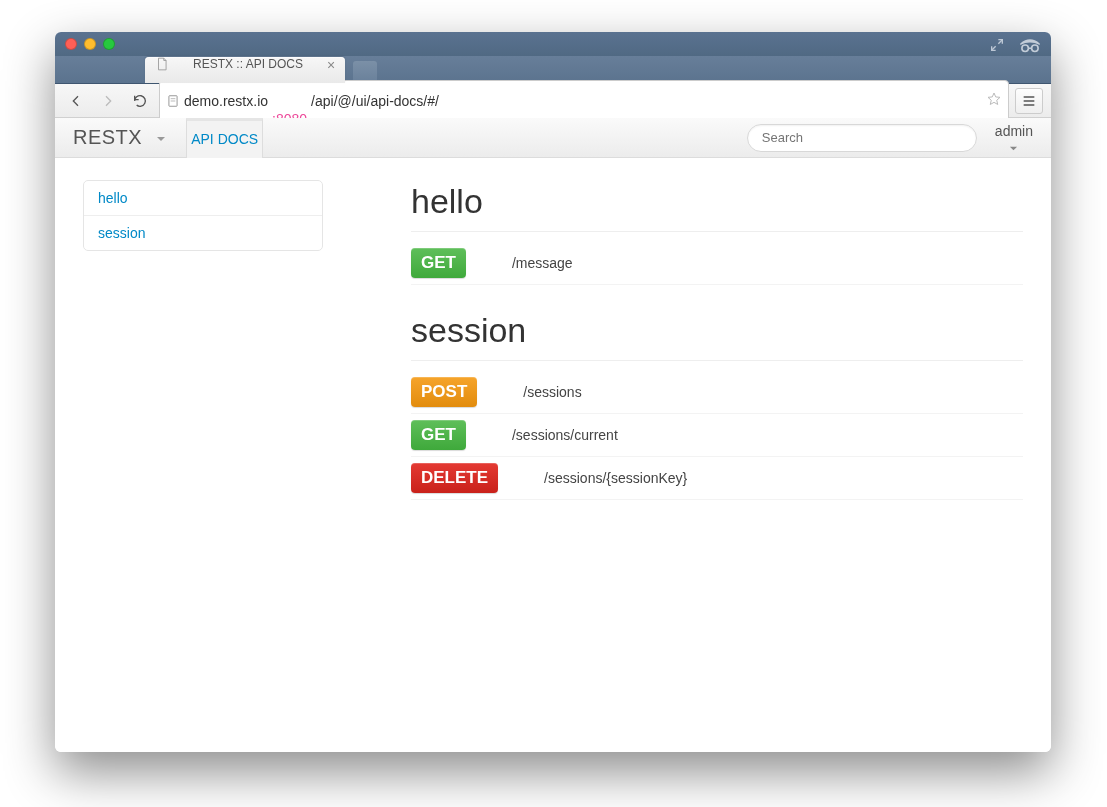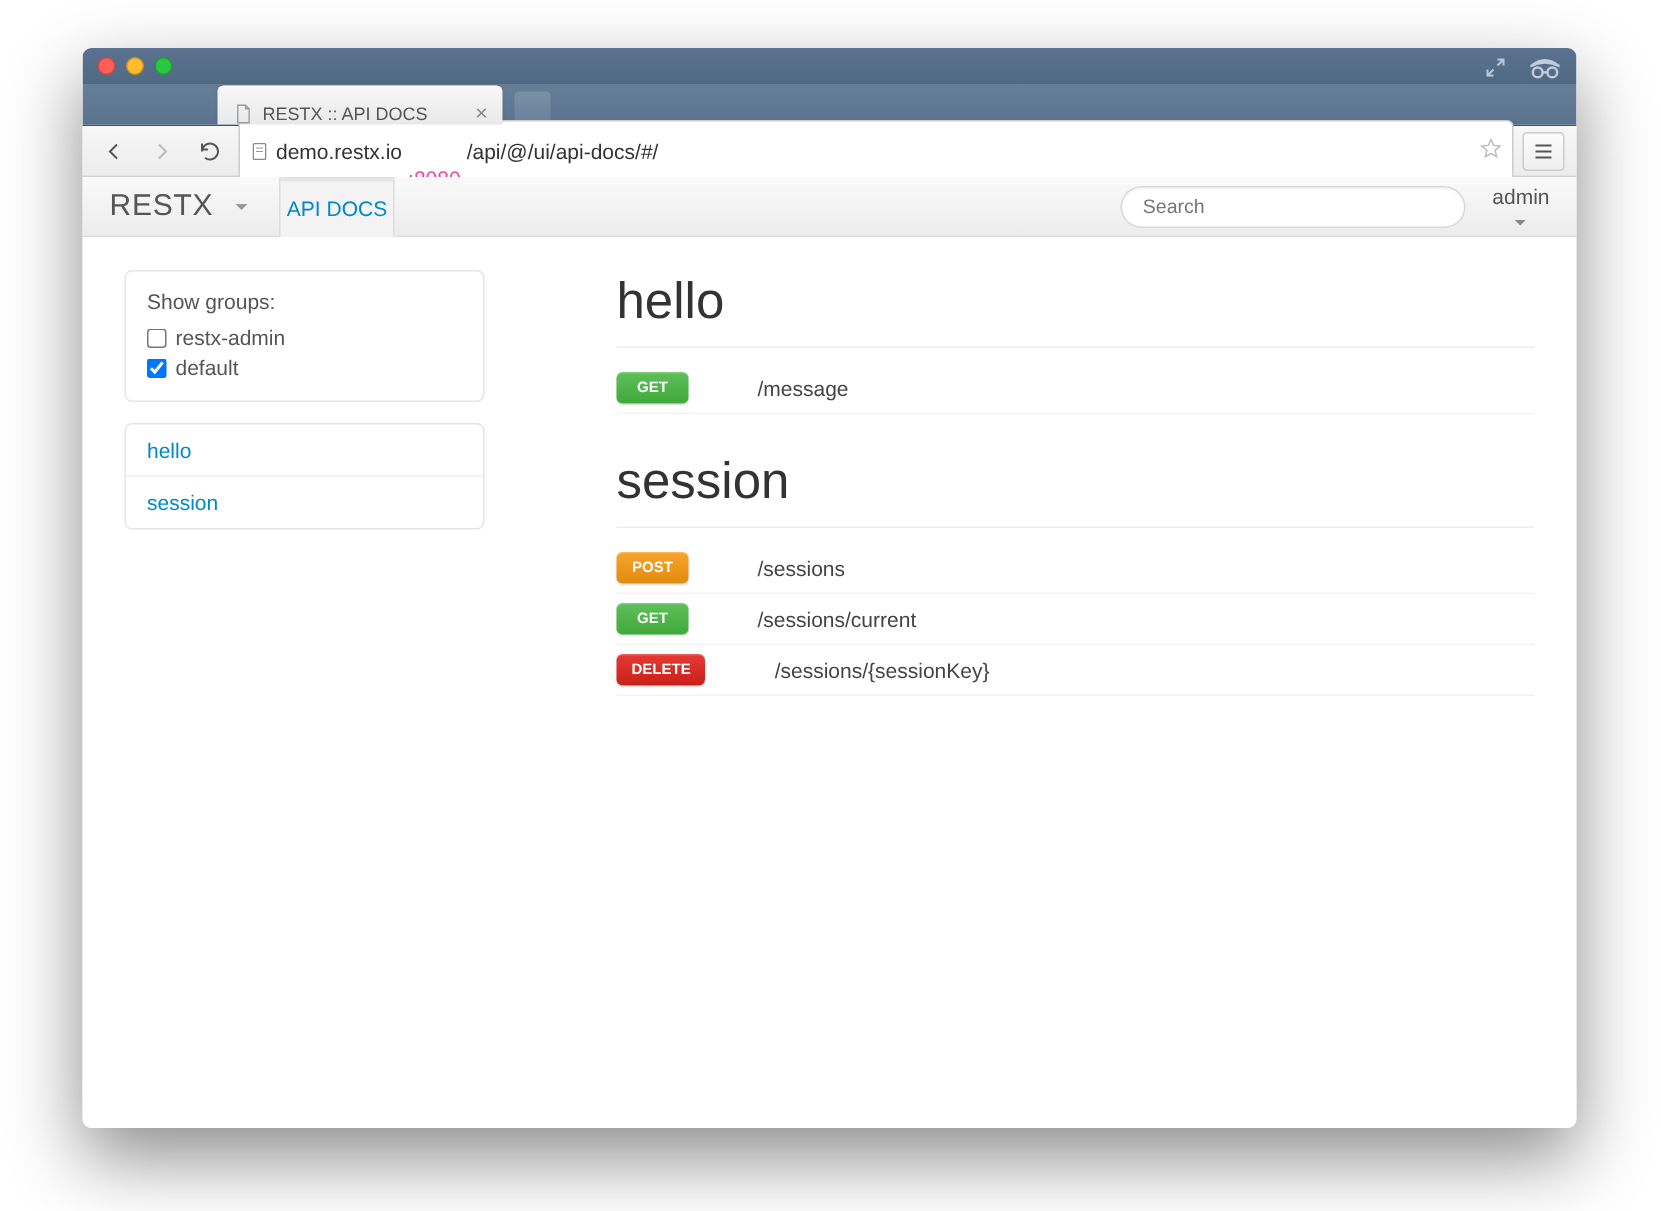--- a/index.html
+++ b/index.html
@@ -46,24 +46,24 @@
     display: flex; align-items: flex-end;
     padding-left: 90px;
     border-bottom: 1px solid #3f5670;
   }
   .tab {
     position: relative;
     height: 26px;
     min-width: 190px;
     background: linear-gradient(#f7f7f7, #e9e9e9);
     border-radius: 4px 4px 0 0;
-    display: flex; align-items: flex-end;
+    display: flex; align-items: flex-start;
     padding: 0 10px;
     font-size: 12px; color: #555;
-    gap: 6px;
+    gap: 24px;
     box-shadow: inset 0 1px 0 rgba(255,255,255,0.6), 0 -1px 2px rgba(0,0,0,0.1);
   }
   .tab .page-ico { width:14px; height:14px; }
   .tab-close { margin-left:auto; color:#888; font-size:14px; }
   .tab-plus {
     width: 24px; height: 20px;
     background: linear-gradient(#7b90a7, #6a819b);
     border-radius: 3px 3px 0 0;
     margin-left: 8px; align-self:flex-end;
     margin-bottom:2px;
@@ -161,21 +161,21 @@
   .list-item:last-child{border-bottom:none;}
 
   .main { flex:1; }
   .group-h { font-size:34px; font-weight:400; color:#333; margin:2px 0 10px;}
   .rule { height:1px; background:#eee; margin-bottom:10px;}
   .ep-list { margin-bottom:26px;}
   .ep { display:flex; align-items:center; gap:46px; padding:6px 0; border-bottom:1px solid #f3f3f3;}
   .ep:last-child{border-bottom:1px solid #f3f3f3;}
   .badge {
     min-width:48px; text-align:center;
-    font-size:10px; font-weight:700; color:#fff;
+    font-size:17px; font-weight:700; color:#fff;
     padding:5px 10px; border-radius:4px;
     box-shadow: inset 0 1px 0 rgba(255,255,255,0.2), 0 1px 1px rgba(0,0,0,0.15);
   }
   .badge.GET { background: linear-gradient(#5fbf5a,#3fa93b); }
   .badge.POST { background: linear-gradient(#f6a42b,#e28c0e); }
   .badge.DELETE { background: linear-gradient(#e43a33,#c9211a); }
   .ep span.path { font-size:14px; color:#444;text-align:center; }
 </style>
 </head>
 <body>
@@ -280,31 +280,20 @@
         <span>admin</span>
         <svg viewBox="0 0 10 10">
             <path d="M1 3l4 4 4-4z"></path>
           </svg>
       </div>
     </div>
   </div>
 
   <div class="page">
     <aside class="sidebar">
-      <div class="panel">
-        <div class="hdr">Show groups:</div>
-        <label>
-          <input type="checkbox" style="">
-          <span>restx-admin</span>
-        </label>
-        <label>
-          <input type="checkbox" checked="" style="">
-          <span>default</span>
-        </label>
-      </div>
       <div class="list">
         <div class="list-item">
           <span>hello</span>
         </div>
         <div class="list-item">
           <span>session</span>
         </div>
       </div>
     </aside>
 

